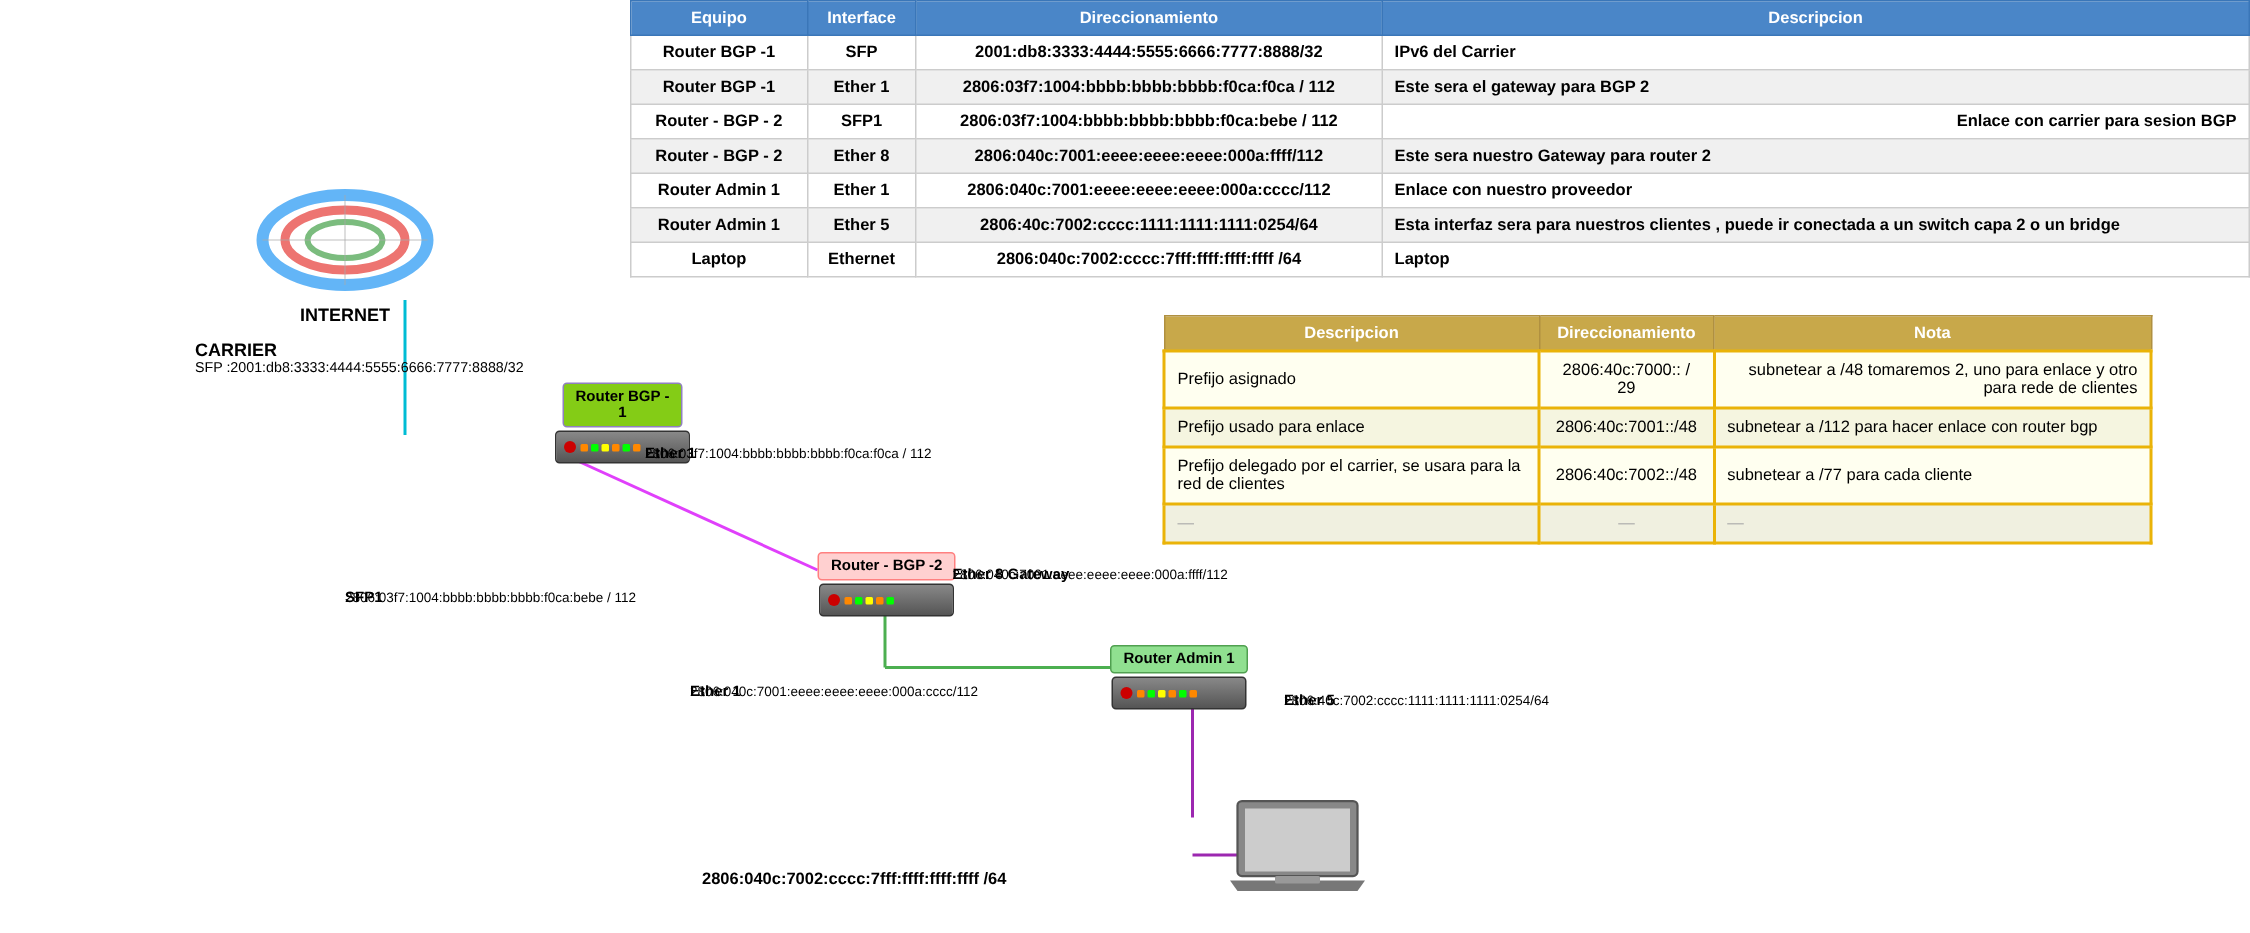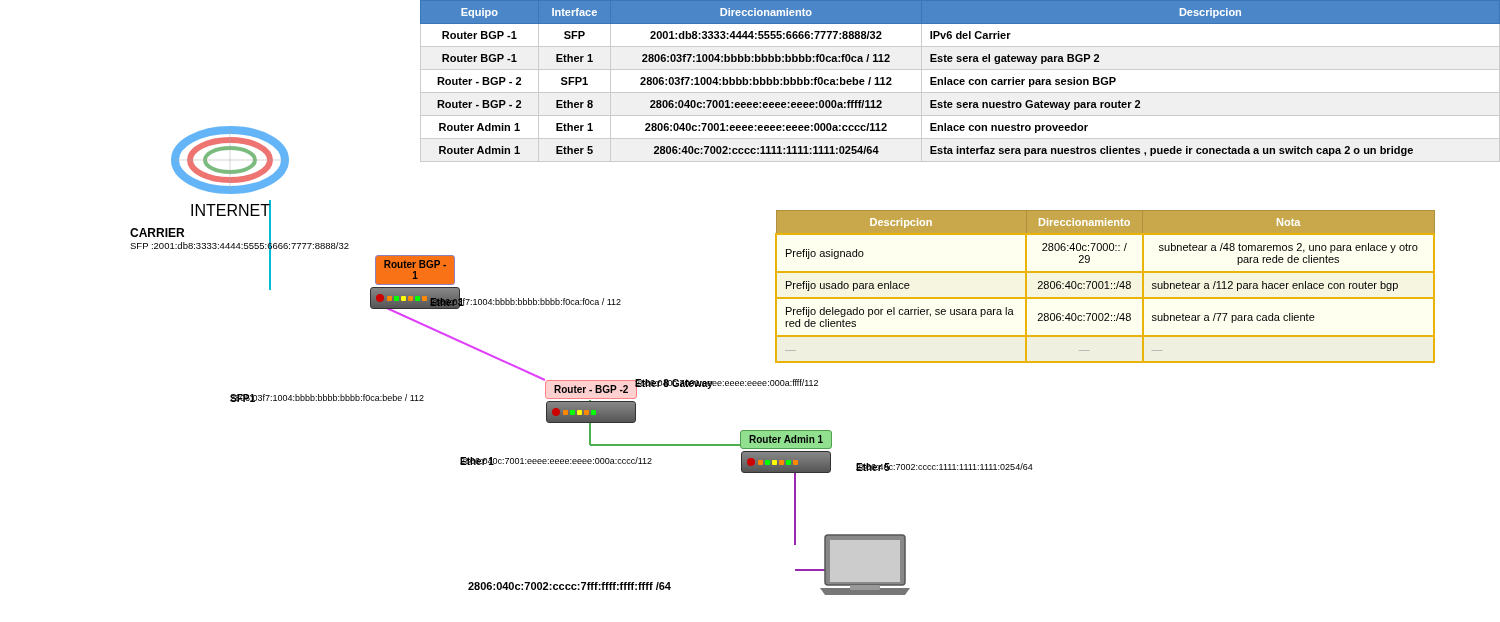--- a/index.html
+++ b/index.html
@@ -93,22 +93,22 @@
       width: 130px;
       text-align: center;
     }
 
     .cloud-shape {
       width: 130px;
       height: 80px;
     }
 
     .internet-label {
-      font-weight: normal;
-      font-size: 16px;
+      font-weight: bold;
+      font-size: 12px;
       color: #000;
     }
     .carrier-label {
       font-weight: bold;
       font-size: 12px;
       color: #000;
       margin-top: 2px;
     }
     .carrier-address {
       font-size: 9.5px;
@@ -126,21 +126,21 @@
     .router-label-box {
       padding: 3px 8px;
       border-radius: 3px;
       font-weight: bold;
       font-size: 10px;
       text-align: center;
       margin-bottom: 2px;
     }
 
     .router-bgp1-label {
-      background: #f97316;
+      background: #84cc16;
       border: 1px solid #9080c0;
       color: #000;
     }
 
     .router-bgp2-label {
       background: #ffd0d0;
       border: 1px solid #ff8080;
       color: #000;
     }
 
@@ -242,58 +242,64 @@
         <tr>
           <td>Router BGP -1</td>
           <td>Ether 1</td>
           <td>2806:03f7:1004:bbbb:bbbb:bbbb:f0ca:f0ca / 112</td>
           <td style="text-align: left;">Este sera el gateway para BGP 2</td>
         </tr>
         <tr>
           <td>Router - BGP - 2</td>
           <td>SFP1</td>
           <td>2806:03f7:1004:bbbb:bbbb:bbbb:f0ca:bebe / 112</td>
-          <td style="text-align: left;">Enlace con carrier para sesion BGP</td>
+          <td style="text-align: right;">Enlace con carrier para sesion BGP</td>
         </tr>
         <tr>
           <td>Router - BGP - 2</td>
           <td>Ether 8</td>
           <td>2806:040c:7001:eeee:eeee:eeee:000a:ffff/112</td>
           <td style="text-align: left;">Este sera nuestro Gateway para router 2</td>
         </tr>
         <tr>
           <td>Router Admin 1</td>
           <td>Ether 1</td>
           <td>2806:040c:7001:eeee:eeee:eeee:000a:cccc/112</td>
           <td style="text-align: left;">Enlace con nuestro proveedor</td>
         </tr>
         <tr>
           <td>Router Admin 1</td>
           <td>Ether 5</td>
           <td>2806:40c:7002:cccc:1111:1111:1111:0254/64</td>
           <td style="text-align: left;">Esta interfaz sera para nuestros clientes , puede ir conectada a un switch capa 2 o un bridge</td>
+        </tr>
+        <tr>
+          <td>Laptop</td>
+          <td>Ethernet</td>
+          <td>2806:040c:7002:cccc:7fff:ffff:ffff:ffff /64</td>
+          <td style="text-align: left;">Laptop</td>
         </tr>
       </tbody>
   </table>
 </div>
 
 <div class="second-table-container">
   <table class="second-table">
     <thead>
       <tr>
         <th>Descripcion</th>
         <th>Direccionamiento</th>
         <th>Nota</th>
       </tr>
     </thead>
     <tbody id="table2-body">
         <tr>
           <td style="text-align: left;">Prefijo asignado</td>
           <td>2806:40c:7000:: / 29</td>
-          <td style="text-align: center;">subnetear a /48  tomaremos 2, uno para enlace y otro para rede de clientes</td>
+          <td style="text-align: right;">subnetear a /48  tomaremos 2, uno para enlace y otro para rede de clientes</td>
         </tr>
         <tr>
           <td style="text-align: left;">Prefijo usado para enlace</td>
           <td>2806:40c:7001::/48</td>
           <td style="text-align: left;">subnetear a /112 para hacer enlace con router bgp</td>
         </tr>
         <tr>
           <td style="text-align: left;">Prefijo delegado por el carrier, se usara para la red de clientes</td>
           <td>2806:40c:7002::/48</td>
           <td style="text-align: left;">subnetear a /77 para cada cliente</td>
@@ -351,21 +357,21 @@
       <div class="router-port"></div>
     </div>
   </div>
 </div>
 
 <div style="position:absolute; top:297px; left:430px;">
   <div class="iface-label">Ether 1</div>
   <div class="iface-address">2806:03f7:1004:bbbb:bbbb:bbbb:f0ca:f0ca / 112</div>
 </div>
 
-<div class="router-box" style="top:380px; left:545px;">
+<div class="router-box" style="top:368px; left:545px;">
   <div class="router-label-box router-bgp2-label">Router - BGP -2</div>
   <div class="router-device">
     <div class="router-ports">
       <div class="router-port"></div>
       <div class="router-port green"></div>
       <div class="router-port yellow"></div>
       <div class="router-port"></div>
       <div class="router-port green"></div>
     </div>
   </div>

